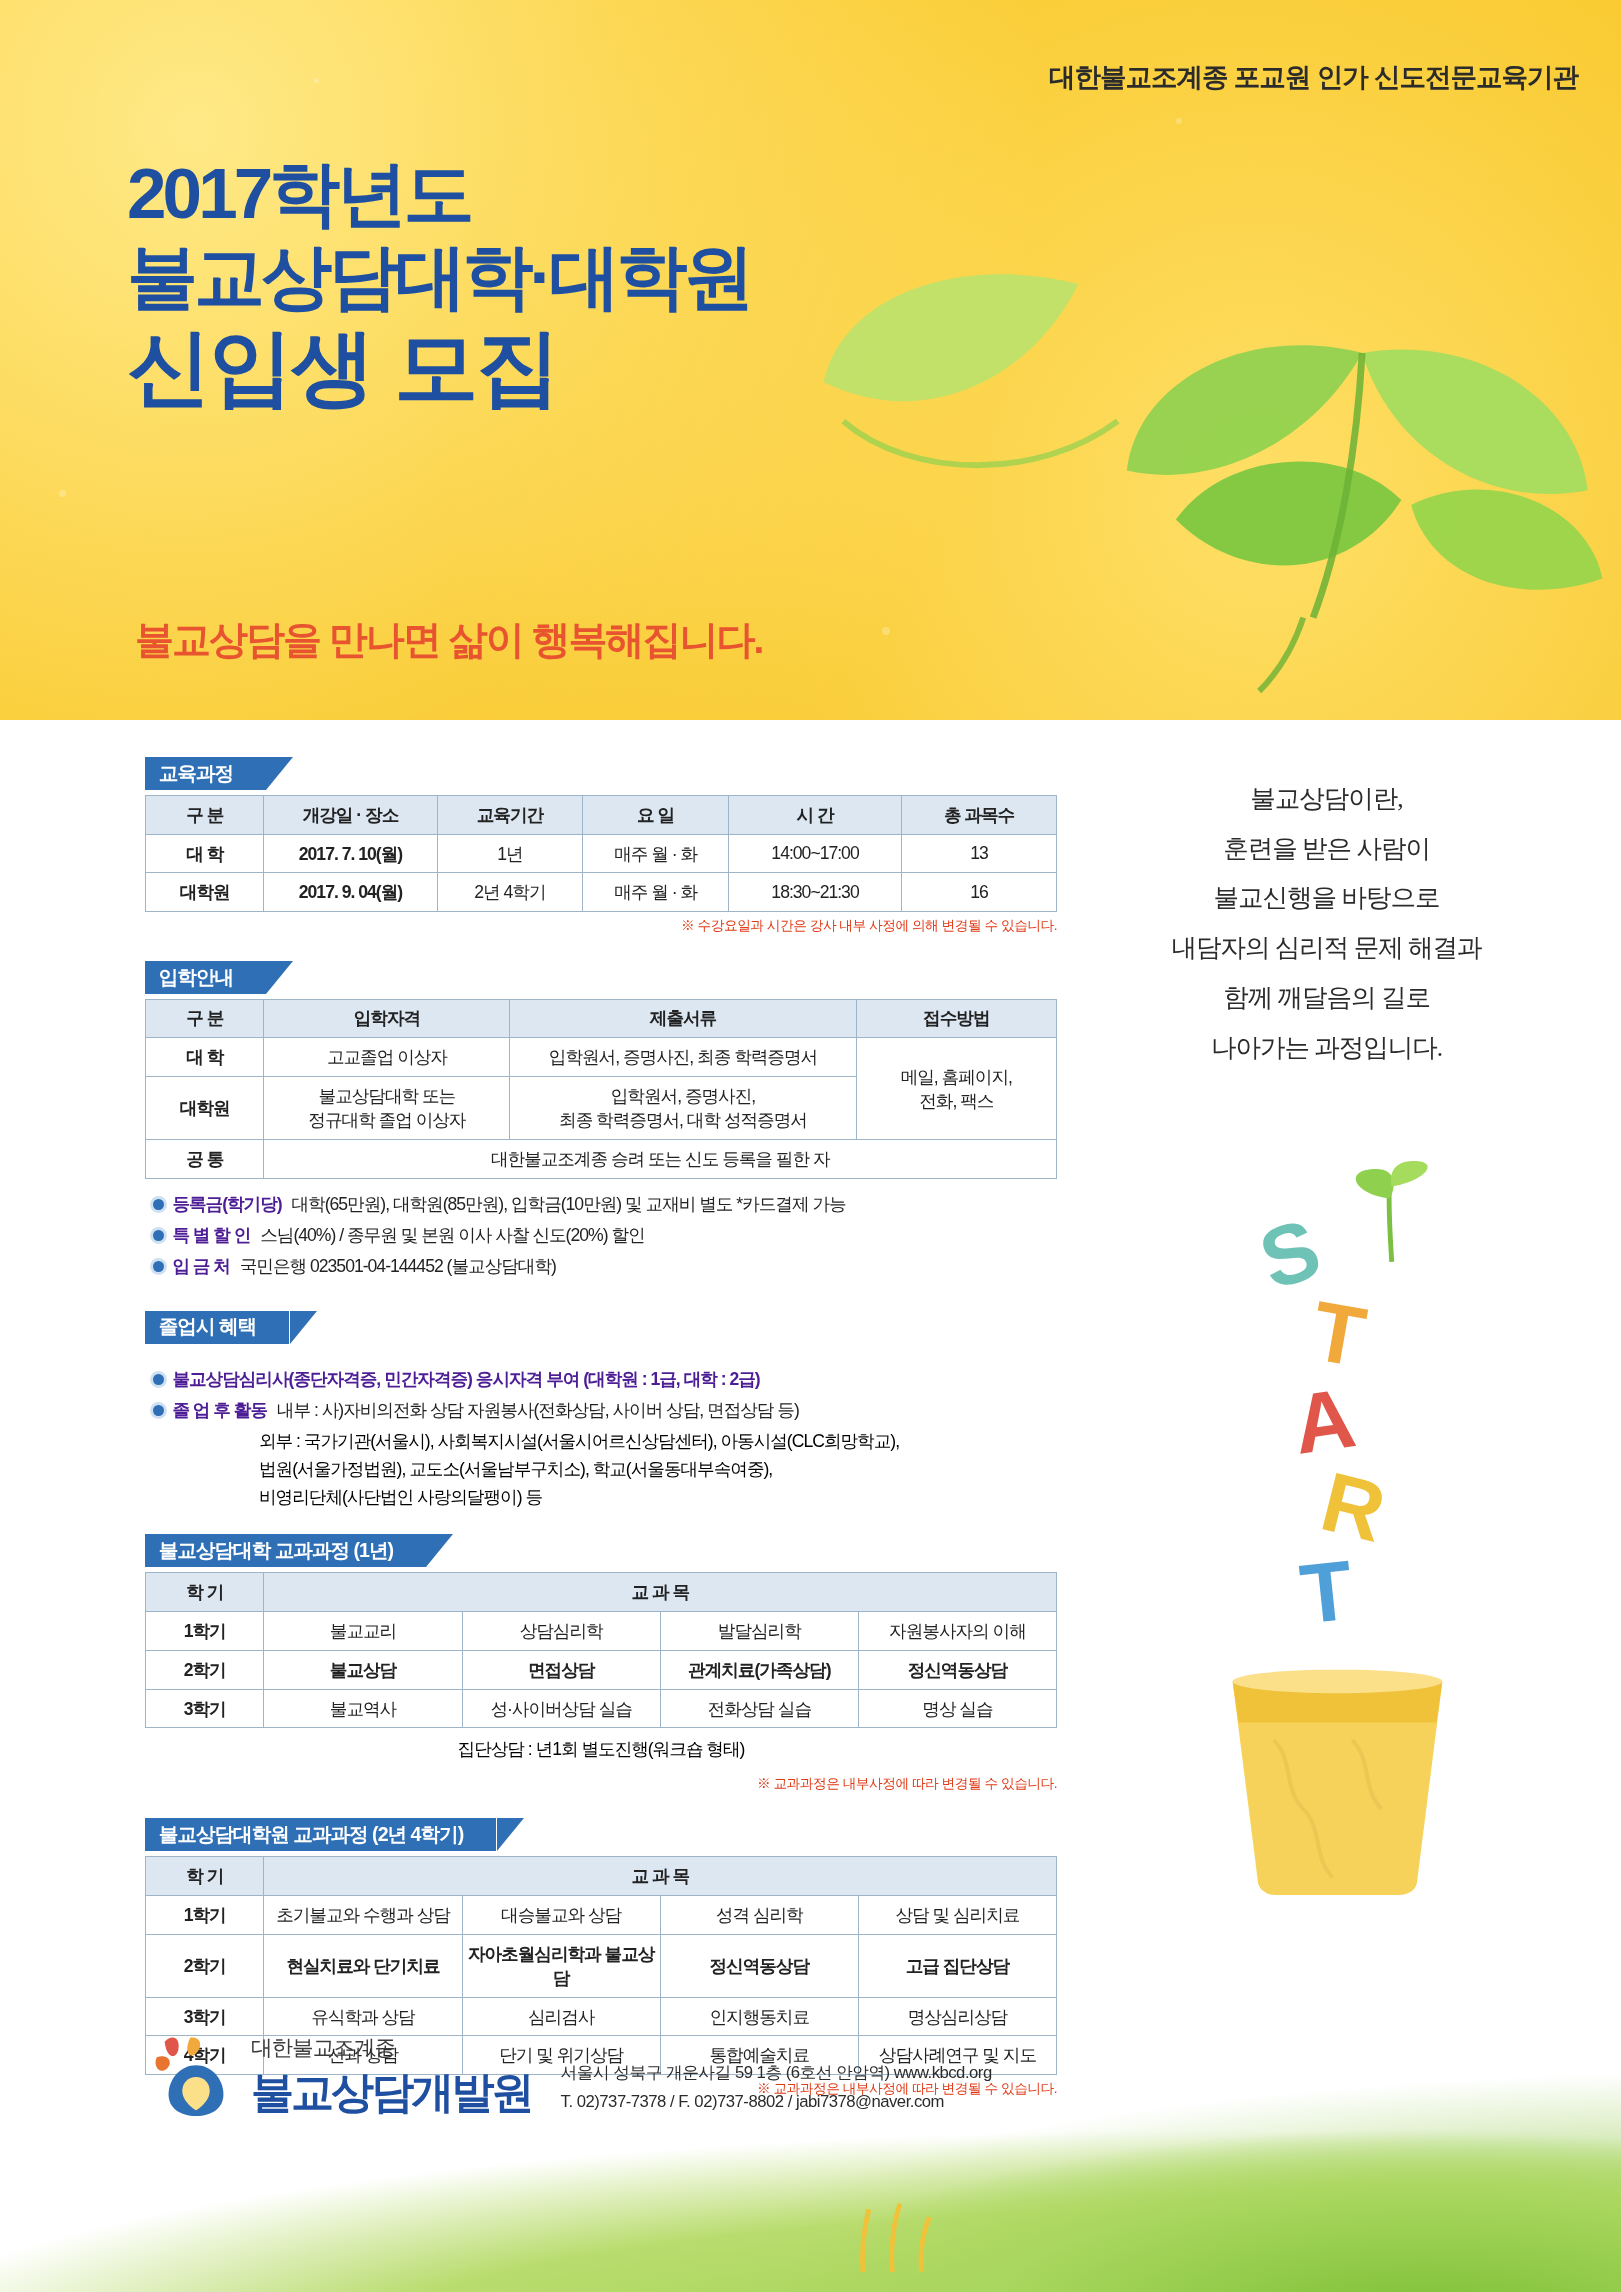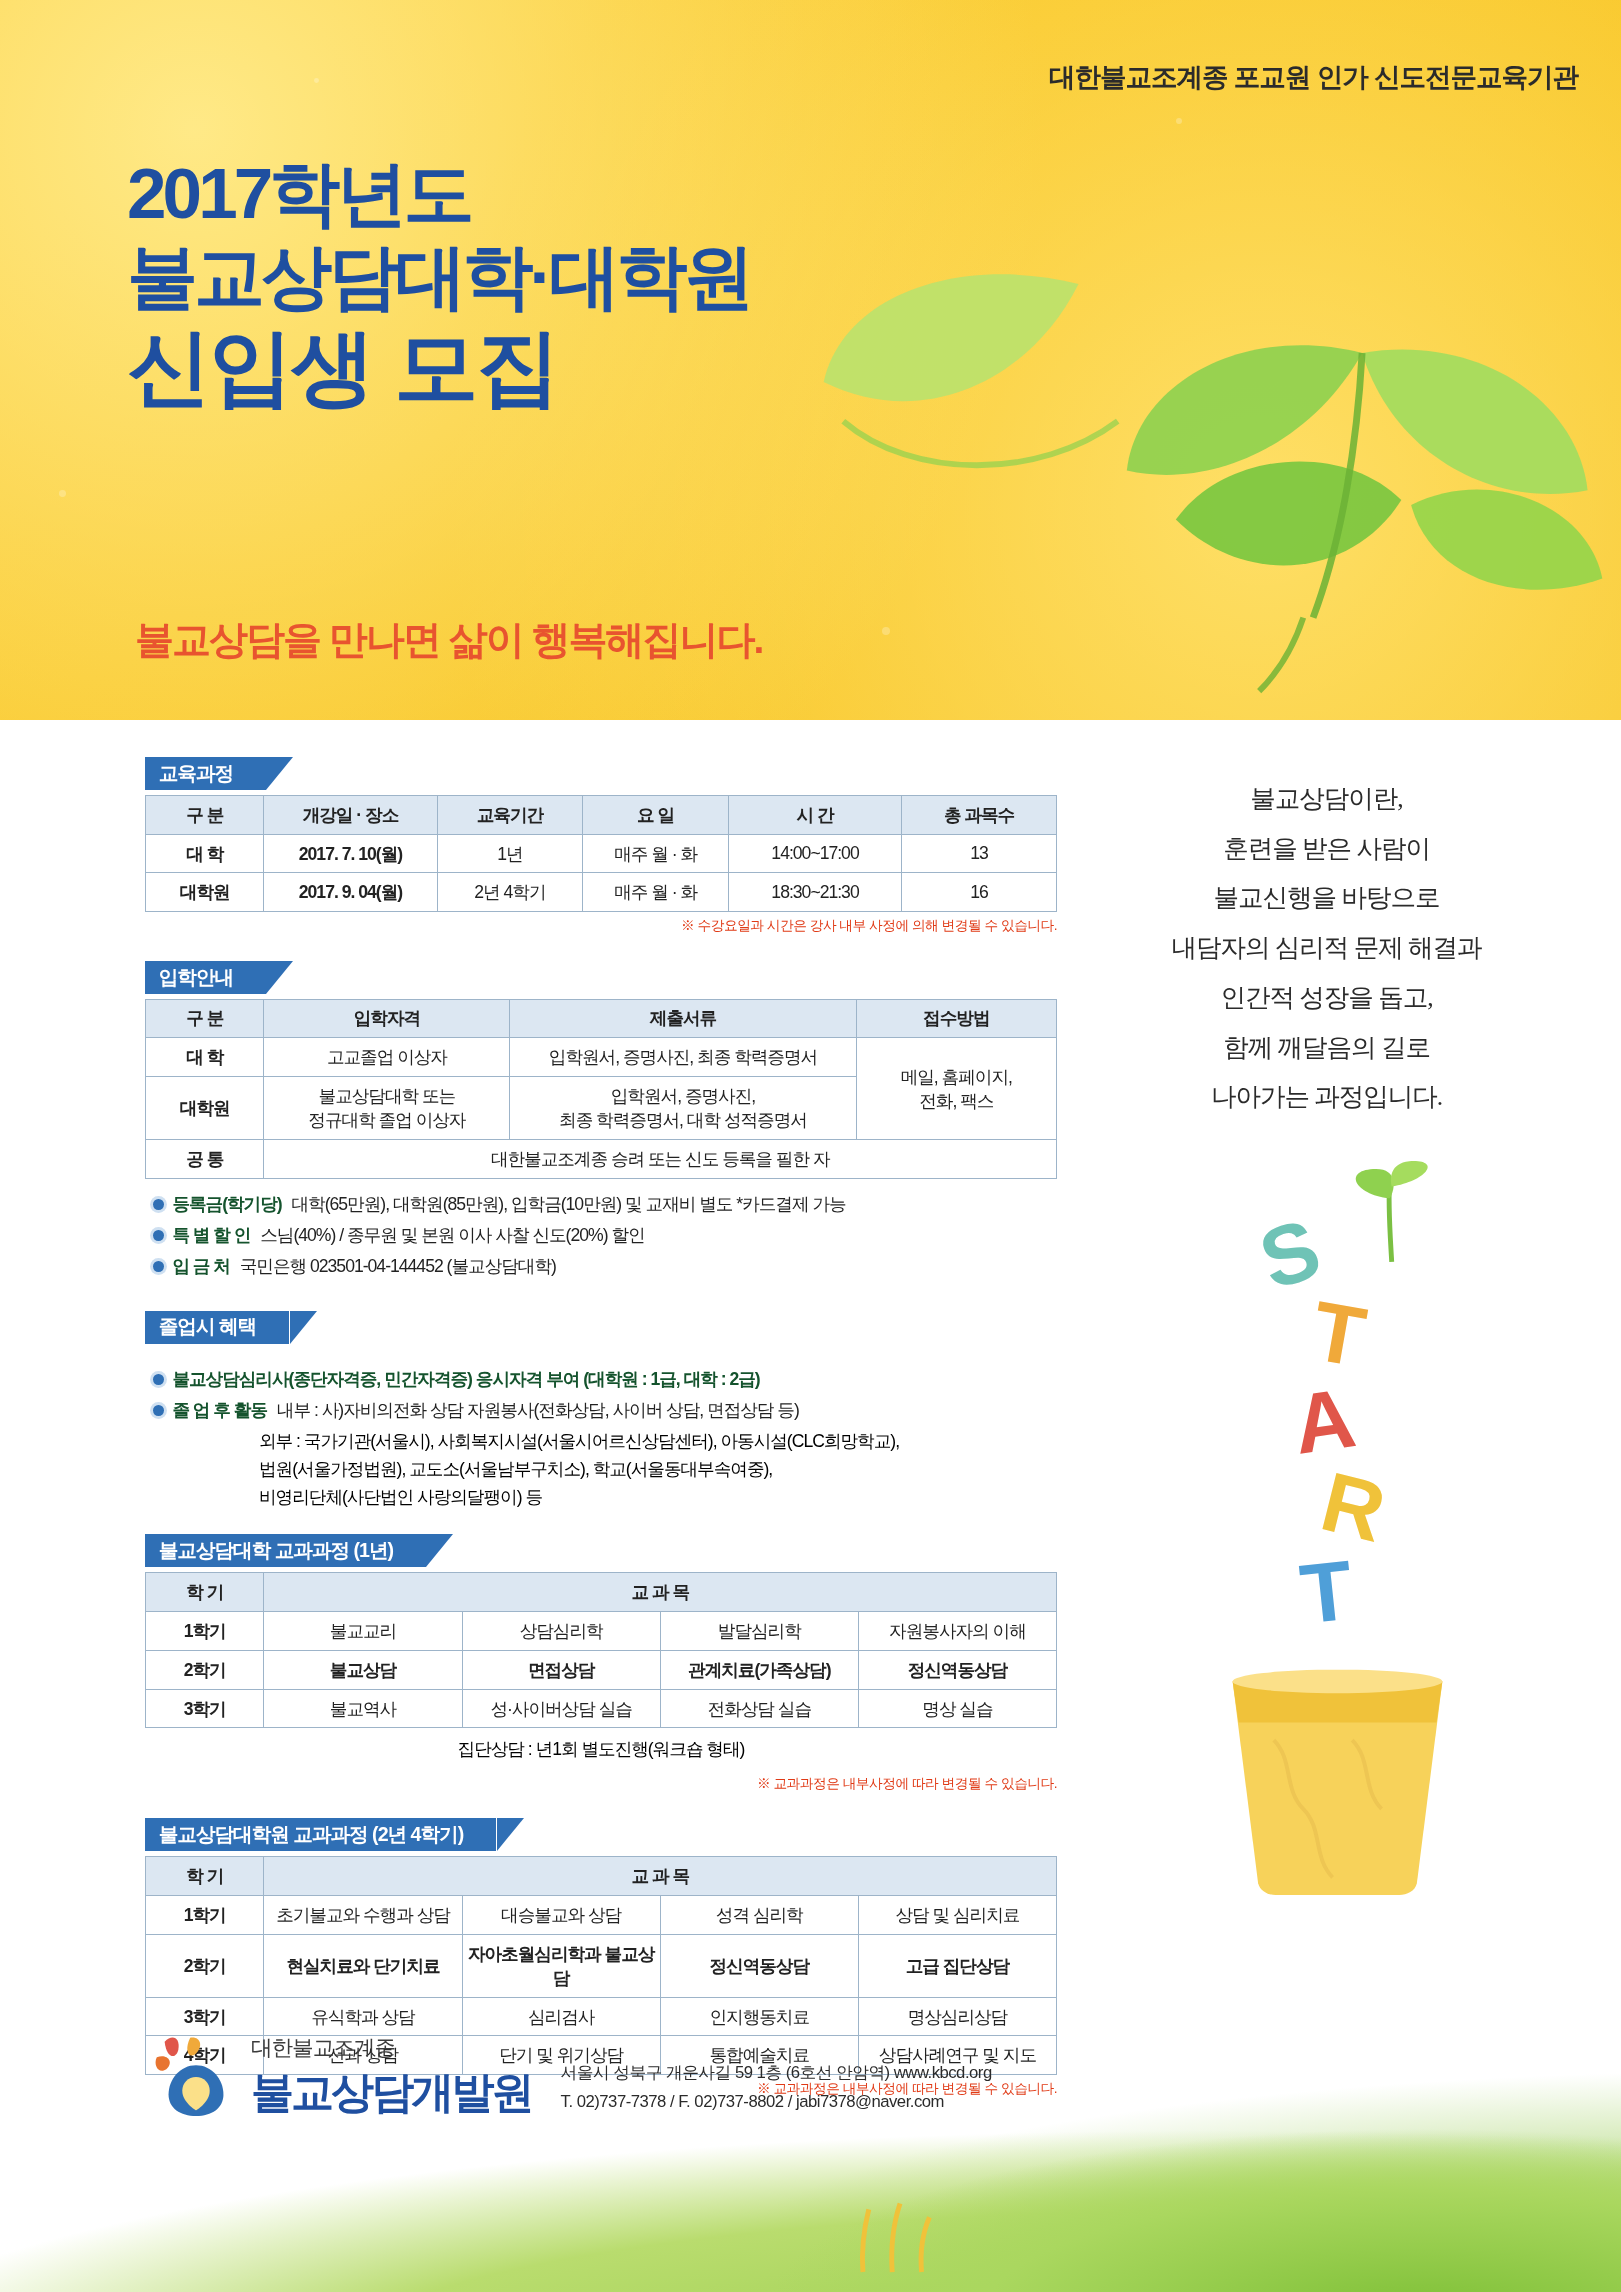--- a/index.html
+++ b/index.html
@@ -89,21 +89,21 @@
   .note {
     text-align:right; font-size:13.7px; color:#e03a16; margin-top:4.9px; letter-spacing:-0.5px;
   }
 
   .bullets { margin:13.7px 0 0 7.8px; }
   .bullets .row { display:flex; align-items:flex-start; margin-bottom:6.9px; font-size:17.6px; letter-spacing:-1px; }
   .bullets .dot {
     width:10.8px; height:10.8px; border-radius:50%; background:#2f6fb5; margin:6.9px 8.8px 0 0; flex:0 0 10.8px;
     box-shadow:0 0 0 2.9px #cfe0f1;
   }
-  .bullets .k { font-weight:bold; color:#14532d; margin-right:9.8px; white-space:nowrap; }
+  .bullets .k { font-weight:bold; color:#4c1d95; margin-right:9.8px; white-space:nowrap; }
   .bullets .v { color:#222; }
   .sub-lines { margin-left:114px; font-size:17.6px; letter-spacing:-1px; }
   .sub-lines div { margin-top:3.9px; }
 
   .spacer-22 { height:25.5px; }
 
   .center-note { text-align:center; font-size:17.6px; letter-spacing:-1px; padding:8.8px 0; border:1px solid #9db4c9; border-top:none; }
 
   
   .right-text {
@@ -407,21 +407,20 @@
   </tbody>
     </table>
   <div class="note">※ 교과과정은 내부사정에 따라 변경될 수 있습니다.</div>
 </div>
 
 <div class="right-text">
   <div>불교상담이란,</div>
   <div>훈련을 받은 사람이</div>
   <div>불교신행을 바탕으로</div>
   <div>내담자의 심리적 문제 해결과</div>
-  <div>인간적 성장을 돕고,</div>
   <div>함께 깨달음의 길로</div>
   <div>나아가는 과정입니다.</div>
 </div>
 
 <div class="start-wrap">
   <div class="sprout">
     <svg width="137" height="108" viewBox="0 0 140 110">
       <path d="M60 105 C58 70 56 45 58 20" stroke="#7bc043" stroke-width="5" fill="none"></path>
       <path d="M58 40 C20 36 10 10 44 10 C66 10 64 30 58 40 Z" fill="#8fd14f"></path>
       <path d="M60 28 C96 22 112 0 78 2 C58 4 58 20 60 28 Z" fill="#a5dc5e"></path>

